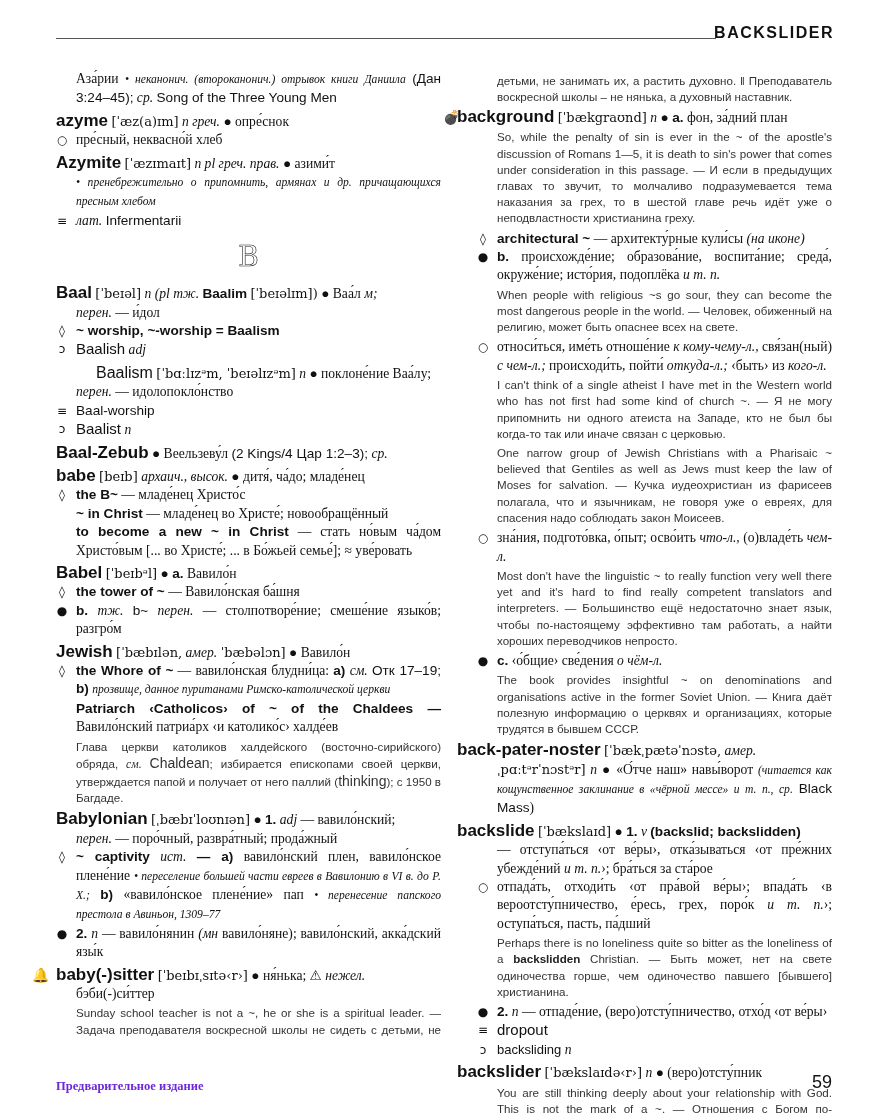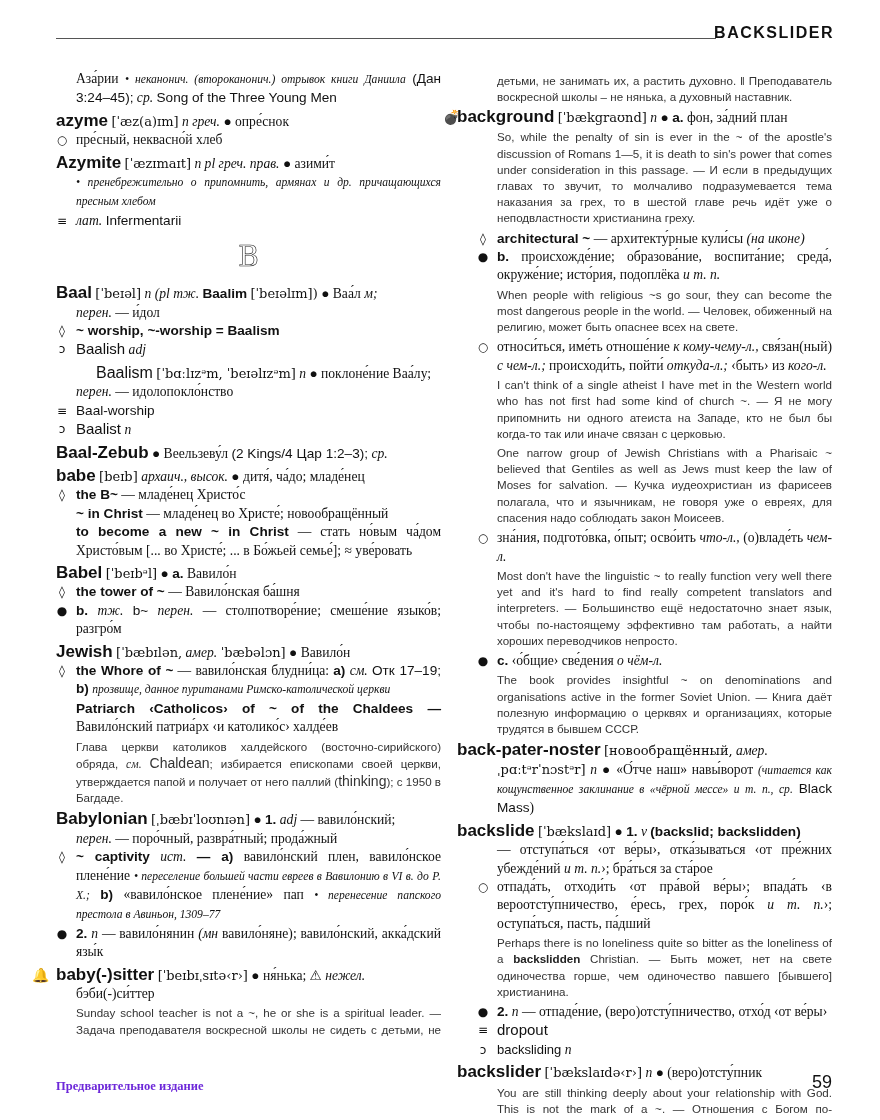--- a/index.html
+++ b/index.html
@@ -320,21 +320,21 @@
         <span class="sansb">c.</span>
         <span>‹о́бщие› све́дения</span>
         <span class="it">о чём-л.</span>
       </p>
       <p class="ex">The book provides insightful ~ on denominations and organisations active in the former Soviet Union. — Книга даёт полезную информацию о церквях и организациях, которые трудятся в бывшем СССР.</p>
     </div>
 
     <div class="entry">
       <p class="line" style="margin-left:-20px">
         <span class="hw">back-pater-noster</span>
-        <span class="phon">[новообращённый,</span>
+        <span class="phon">[ˈbækˌpætəˈnɔstə,</span>
         <span class="it">амер.</span>
       </p>
       <p class="line indent">
         <span class="phon">ˌpɑːtᵊrˈnɔstᵊr]</span>
         <span class="it">n</span>
         <span>●</span>
         <span>«О́тче наш» навы́ворот</span>
         <span class="note">(читается как кощунственное заклинание в «чёрной мессе» и т. п., ср.</span>
         <span class="sans">Black Mass</span><span>)</span>
       </p>

